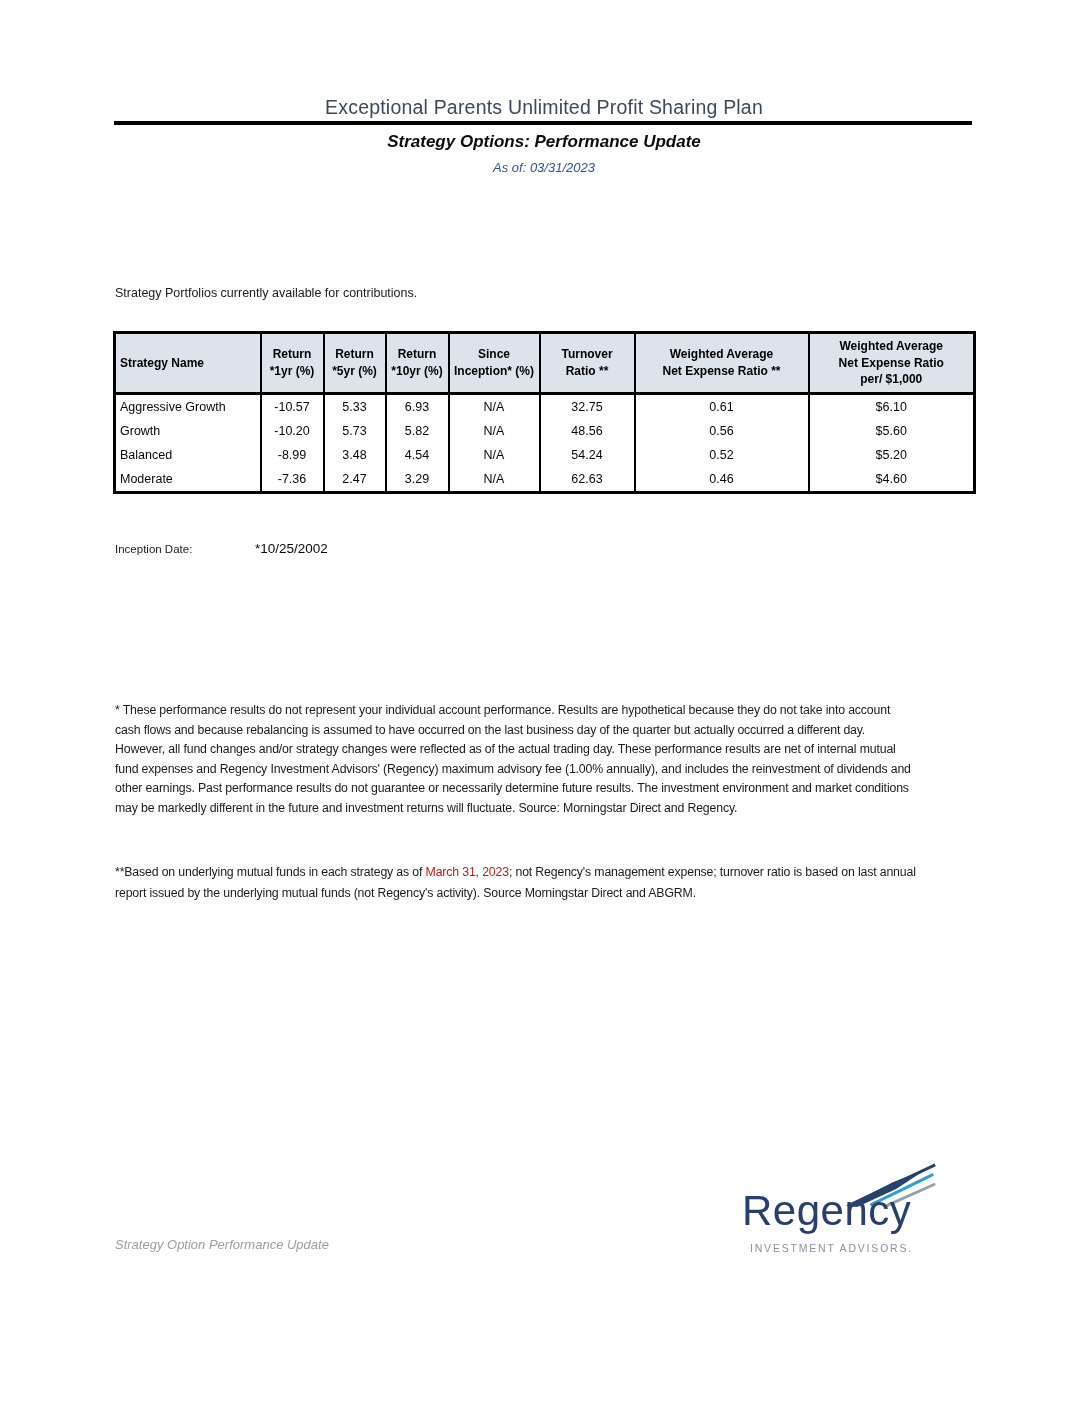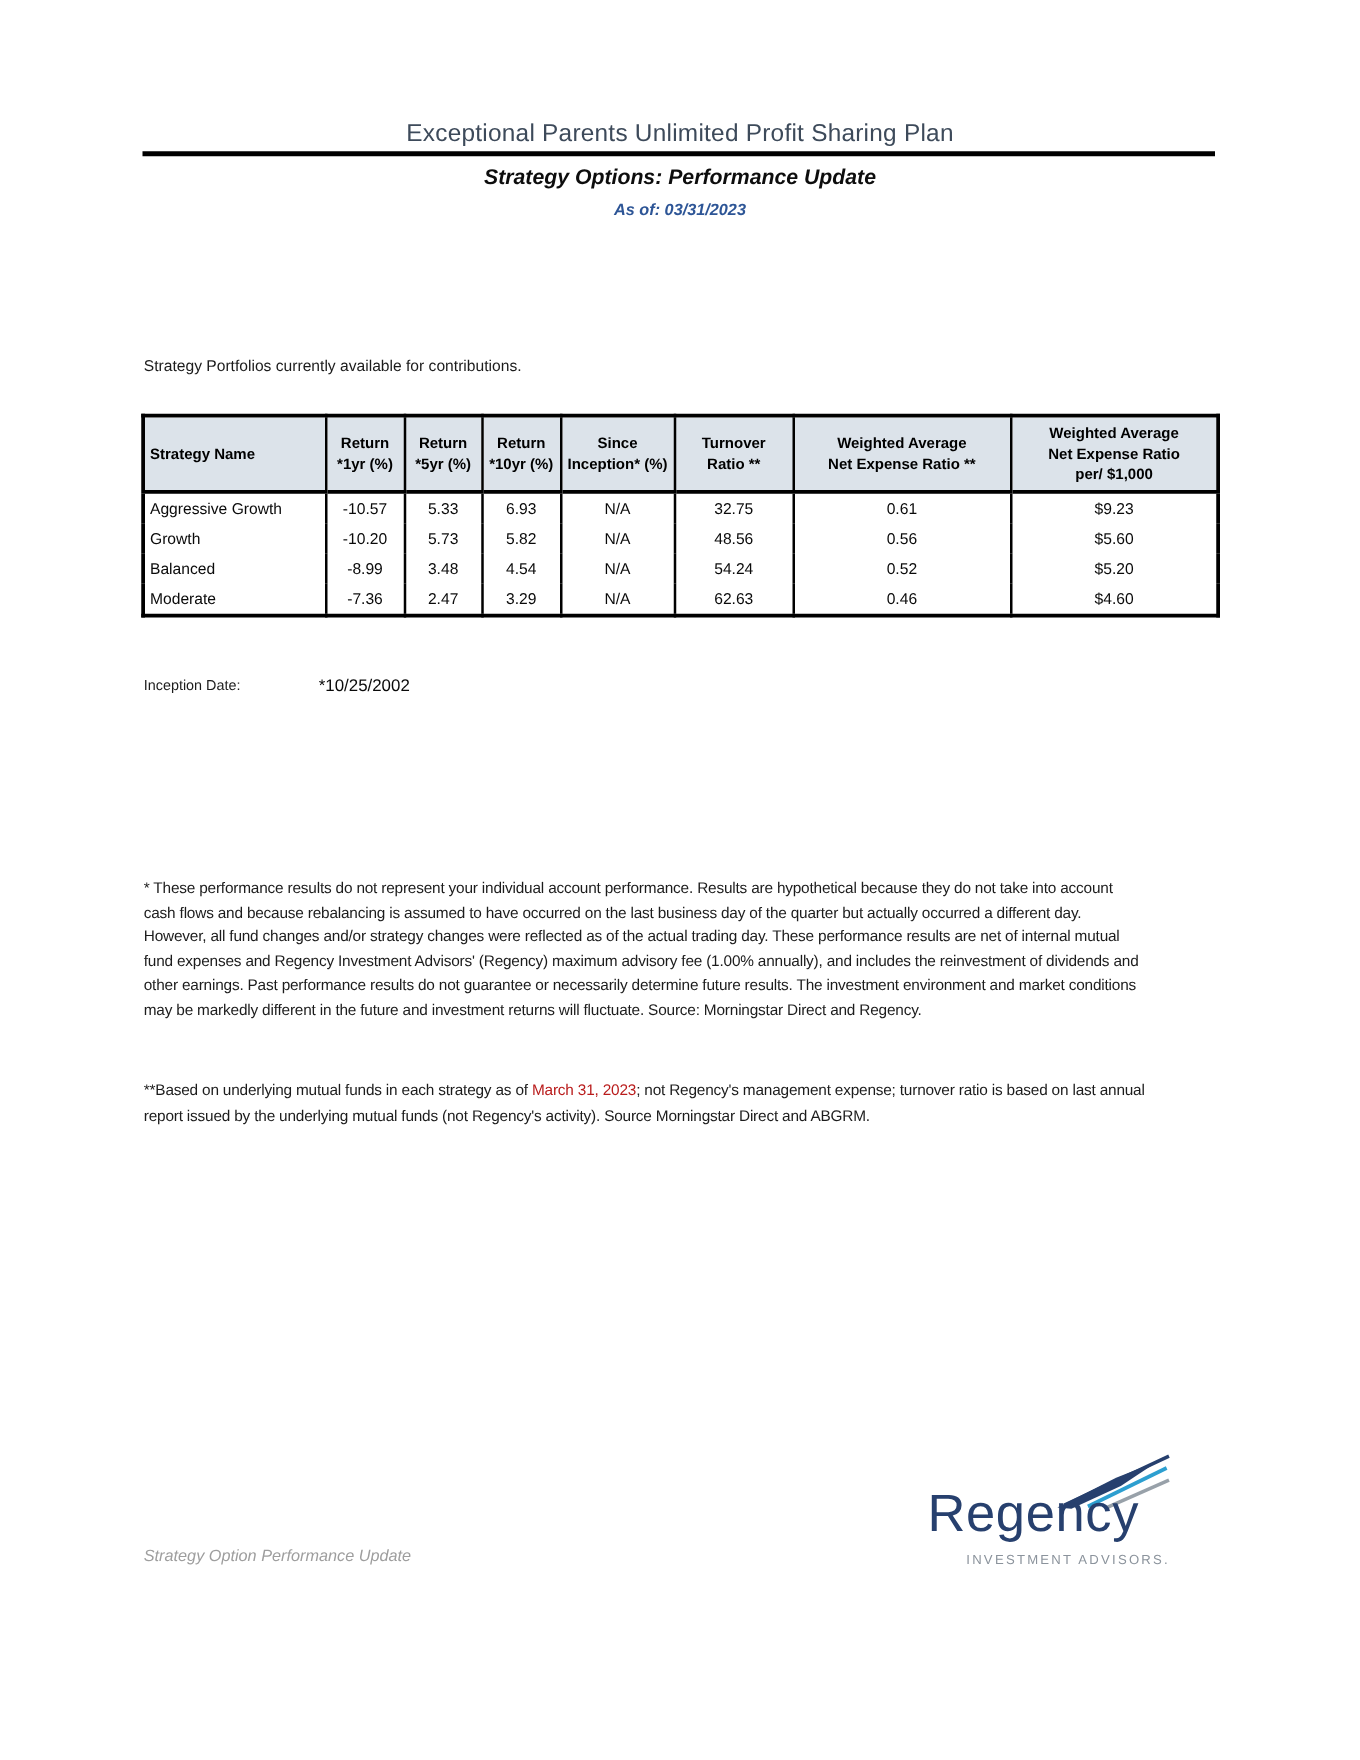--- a/index.html
+++ b/index.html
@@ -21,21 +21,21 @@
     background:#000;
   }
   .doc-subtitle {
     position:absolute; top:132px; left:0; width:100%;
     text-align:center;
     font-size:17px; font-style:italic; font-weight:bold; color:#0d0d0d;
   }
   .as-of {
     position:absolute; top:160px; left:0; width:100%;
     text-align:center;
-    font-size:13px; font-style:italic; font-weight:bold; color:#2d5596;
+    font-size:13px; font-style:italic; font-weight:normal; color:#2d5596;
   }
   .intro {
     position:absolute; top:286px; left:115px;
     font-size:12.5px; color:#1c1c1c;
   }
   table.perf {
     position:absolute; top:331px; left:113px;
     width:860px; table-layout:fixed;
     border-collapse:collapse;
     border:3px solid #000;
@@ -90,21 +90,21 @@
   }
   .logo .swoosh {
     position:absolute; left:102px; top:4px; width:94px; height:46px;
   }
   .logo .logo-name {
     position:absolute; left:0; top:29px;
     font-size:42px; letter-spacing:0.5px; color:#27406e;
   }
   .logo .logo-tagline {
     position:absolute; left:8px; top:84px;
-    font-size:10.5px; letter-spacing:1.8px; color:#8b939c;margin-left:23px;
+    font-size:10.5px; letter-spacing:1.8px; color:#8b939c;
   }
 </style>
 </head>
 <body>
 
 <div class="page">
 
   <div class="doc-title">Exceptional Parents Unlimited Profit Sharing Plan</div>
   <div class="title-rule"></div>
   <div class="doc-subtitle">Strategy Options: Performance Update</div>
@@ -145,21 +145,21 @@
     </thead>
     <tbody>
       <tr>
         <td class="first">Aggressive Growth</td>
         <td>-10.57</td>
         <td>5.33</td>
         <td>6.93</td>
         <td>N/A</td>
         <td>32.75</td>
         <td>0.61</td>
-        <td>$9.23</td>
+        <td>$6.10</td>
       </tr>
       <tr>
         <td class="first">Growth</td>
         <td>-10.20</td>
         <td>5.73</td>
         <td>5.82</td>
         <td>N/A</td>
         <td>48.56</td>
         <td>0.56</td>
         <td>$5.60</td>

